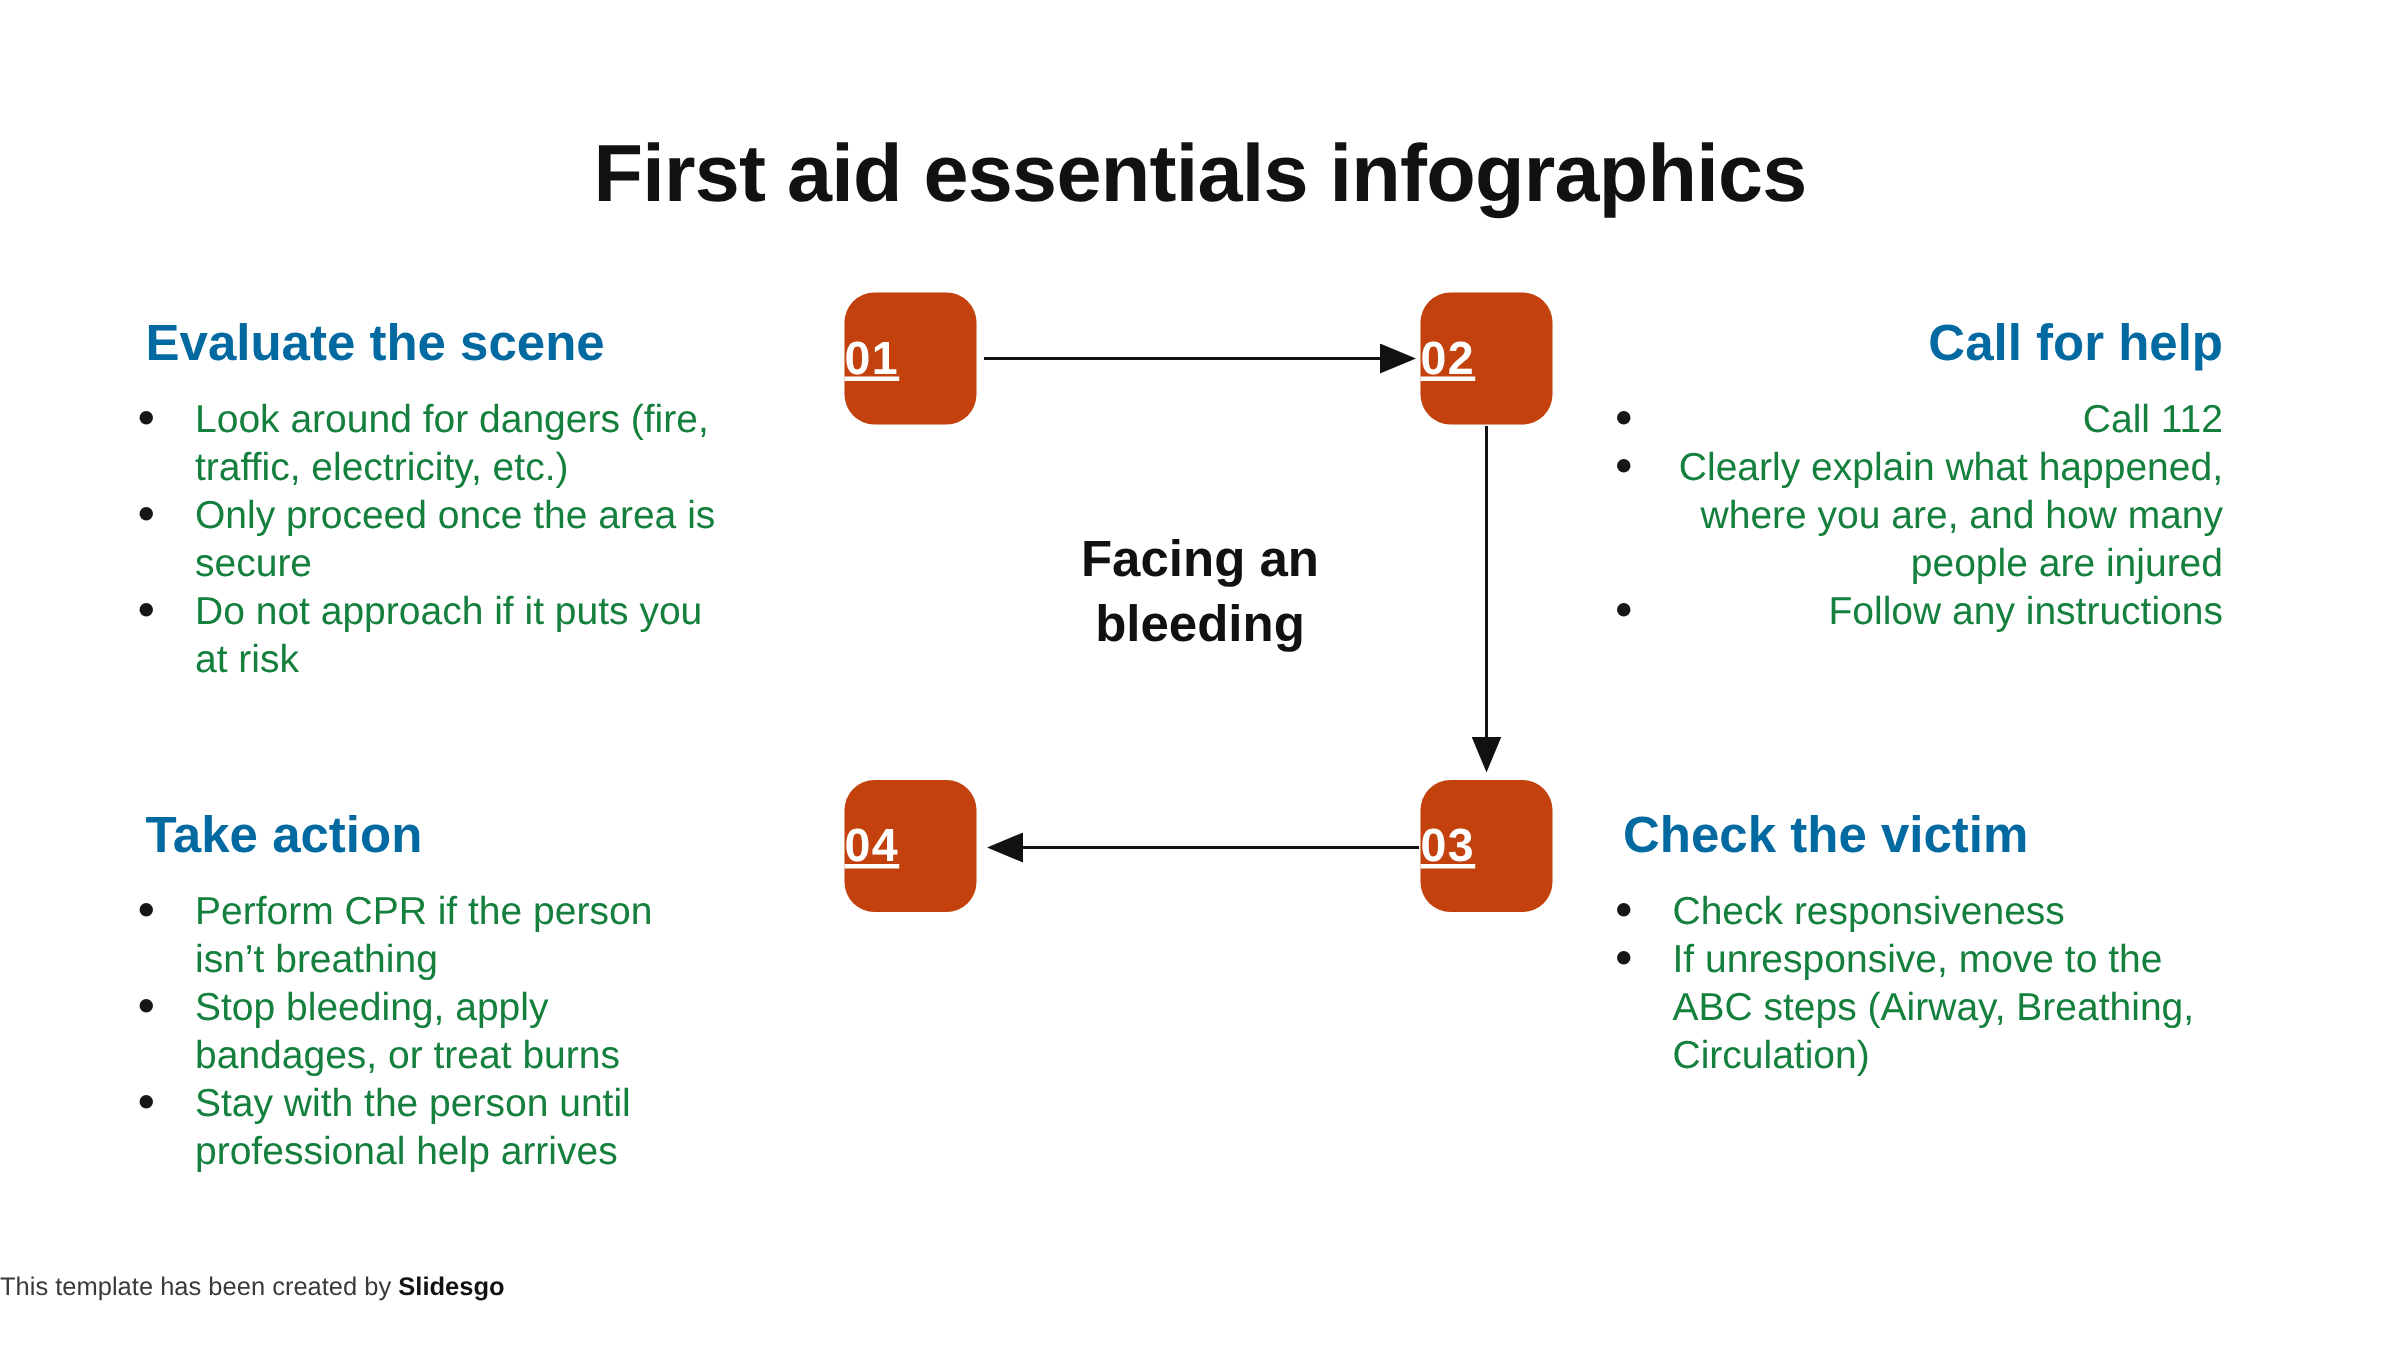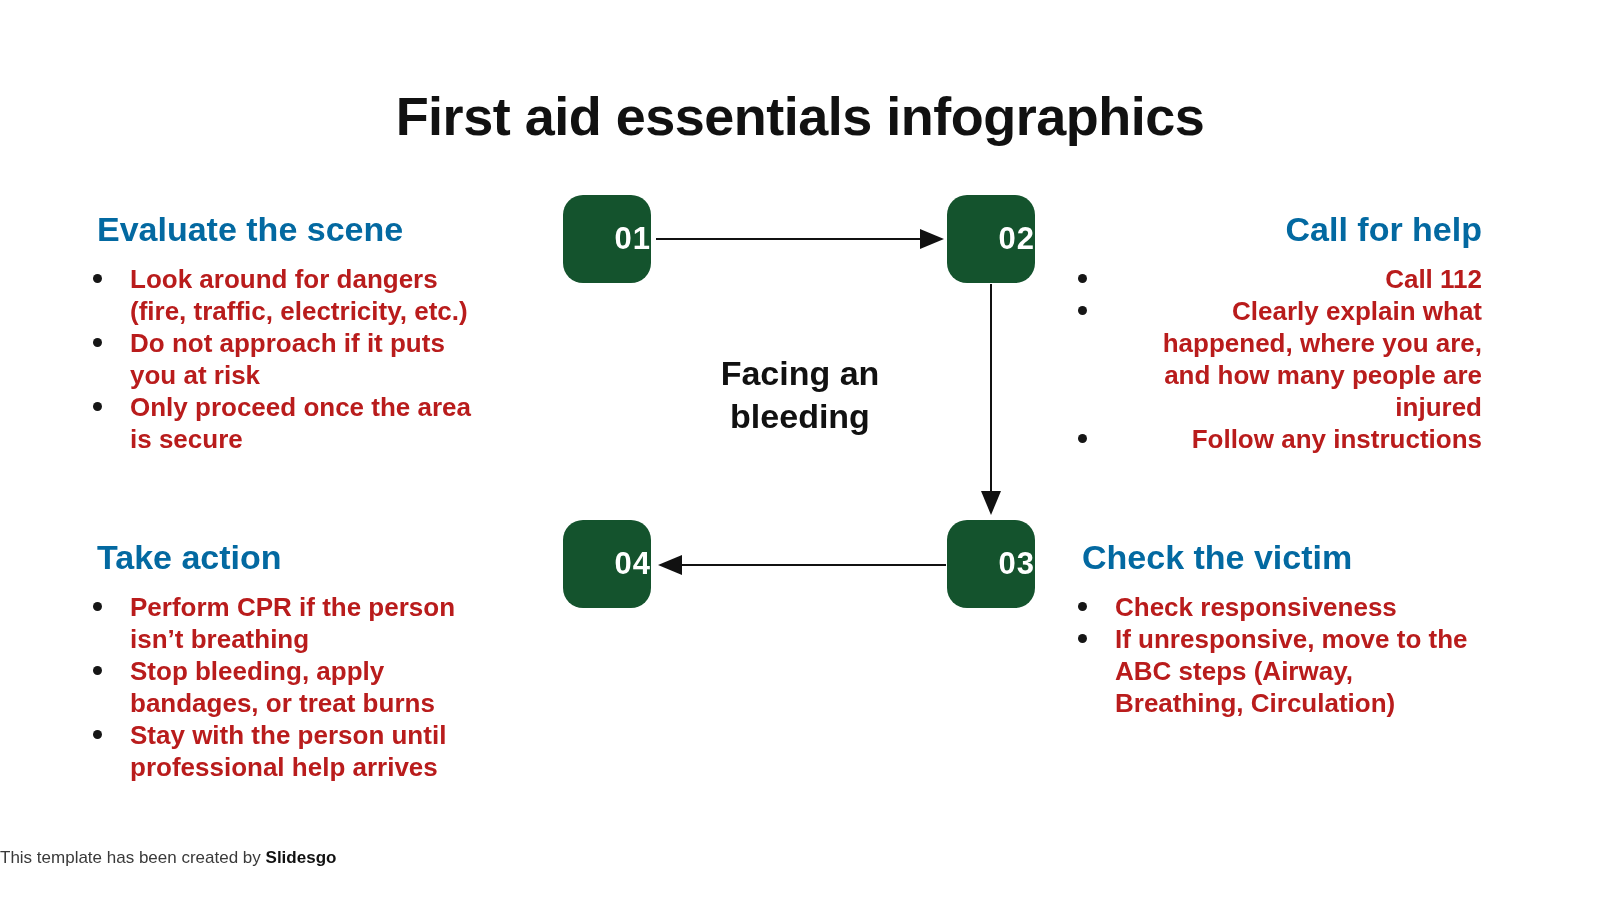--- a/index.html
+++ b/index.html
@@ -36,44 +36,44 @@
     line-height: 44px;
     font-weight: 700;
     color: #0369a1;
     white-space: nowrap;
   }
   .panel ul {
     list-style: none;
     margin: 0; padding: 0;
     font-size: 26px;
     line-height: 32px;
-    color: #b91c1c;
-    font-weight: bold;
+    color: #15803d;
   }
   .panel li { position: relative; padding-left: 38px; }
   .panel li::before {
     content: "";
     position: absolute;
     left: 1px; top: 11px;
     width: 9px; height: 9px;
     border-radius: 50%;
     background: #161616;
   }
   .numbox {
     position: absolute;
     width: 88px; height: 88px;
     border-radius: 20px;
-    background: #14532d;
+    background: #c2410c;
     color: #ffffff;
     display: flex;
     align-items: center;
-    justify-content: flex-end;
+    justify-content: flex-start;
     font-size: 31px;
     font-weight: 700;
     letter-spacing: 1px;
+    text-decoration: underline;
   }
   .pos-01 { left: 563px; top: 195px; }
   .pos-02 { left: 947px; top: 195px; }
   .pos-03 { left: 947px; top: 520px; }
   .pos-04 { left: 563px; top: 520px; }
   .arrows { position: absolute; left: 0; top: 0; pointer-events: none; }
   .center-label {
     position: absolute;
     left: 680px; top: 352px;
     width: 240px;
@@ -97,22 +97,22 @@
 <body>
 
 <div class="slide">
 
   <h1 class="slide-title">First aid essentials infographics</h1>
 
   <section class="panel pos-tl">
     <h2>Evaluate the scene</h2>
     <ul>
       <li>Look around for dangers (fire, traffic, electricity, etc.)</li>
+      <li>Only proceed once the area is secure</li>
       <li>Do not approach if it puts you at risk</li>
-      <li>Only proceed once the area is secure</li>
     </ul>
   </section>
 
   <section class="panel pos-tr">
     <h2>Call for help</h2>
     <ul>
       <li>Call 112</li>
       <li>Clearly explain what happened, where you are, and how many people are injured</li>
       <li>Follow any instructions</li>
     </ul>

